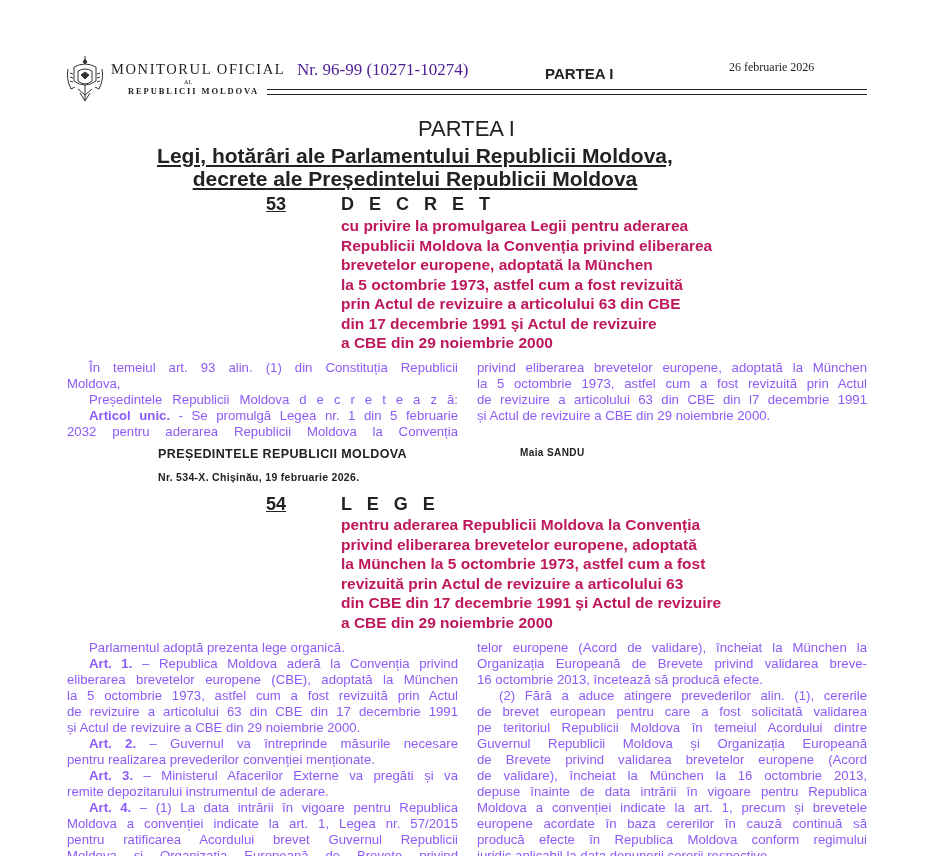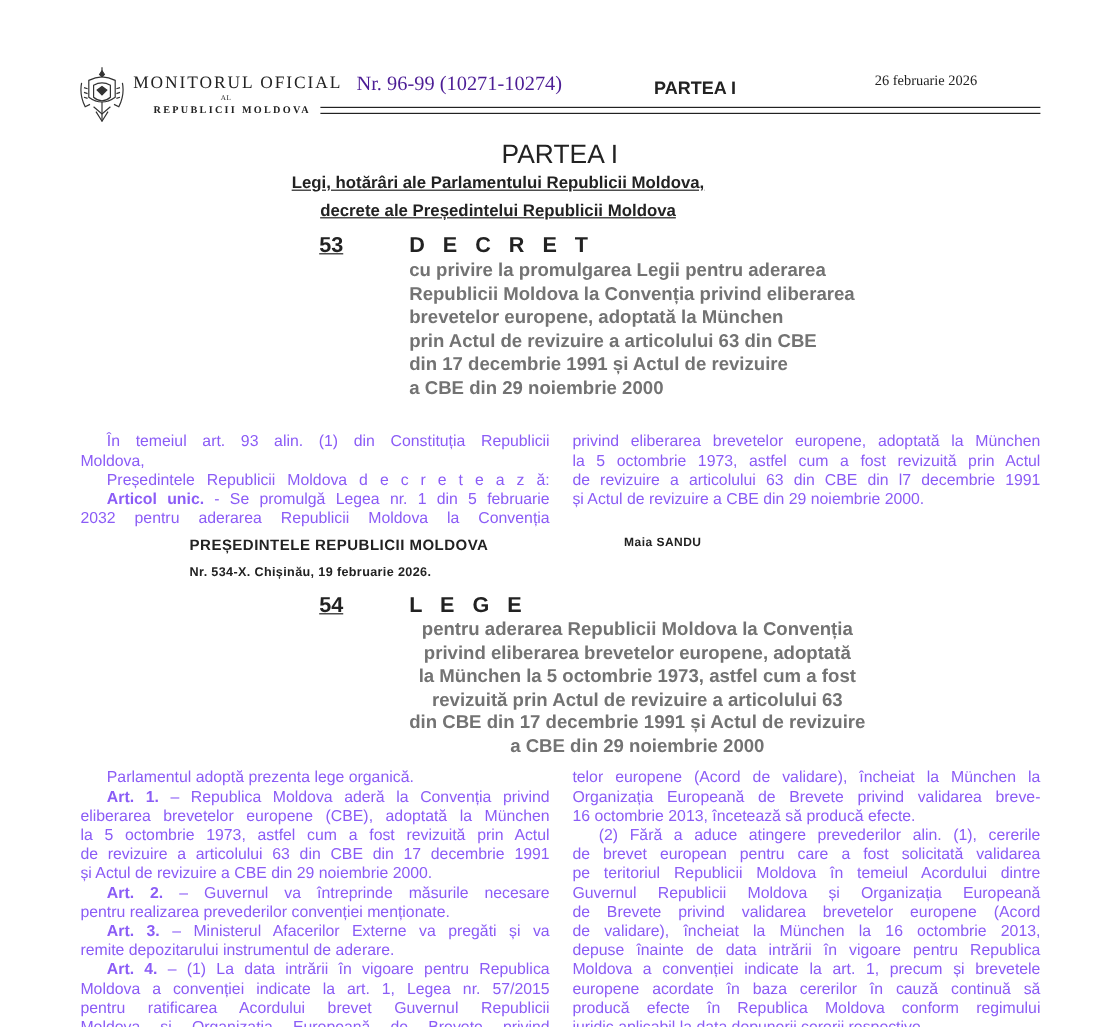--- a/index.html
+++ b/index.html
@@ -12,26 +12,26 @@
   .mast-al { left: 184px; top: 79px; font-family: "Liberation Serif", serif; font-size: 6px; color: #222; letter-spacing: 0.5px; }
   .mast-sub { left: 128px; top: 86px; font-family: "Liberation Serif", serif; font-size: 8.5px; letter-spacing: 1.9px; font-weight: bold; color: #222; white-space: nowrap; }
   .issue { left: 297px; top: 60px; font-family: "Liberation Serif", serif; font-size: 17px; color: #4c1d95; white-space: nowrap; }
   .part-head { left: 545px; top: 65px; font-size: 15px; font-weight: bold; color: #222; white-space: nowrap; }
   .date { left: 729px; top: 60px; font-family: "Liberation Serif", serif; font-size: 12px; color: #222; white-space: nowrap; }
   .rule1 { left: 267px; top: 89px; width: 600px; border-top: 1.6px solid #222; }
   .rule2 { left: 267px; top: 94px; width: 600px; border-top: 1px solid #222; }
 
   
   .section-part { left: 0; width: 933px; top: 116px; text-align: center; font-size: 22px; color: #222; }
-  .section-title { left: 0; width: 830px; text-align: center; font-size: 14px; font-weight: bold; text-decoration: underline; color: #222; white-space: nowrap; }
+  .section-title { left: 0; width: 830px; text-align: center; font-size: 21px; font-weight: bold; text-decoration: underline; color: #222; white-space: nowrap; }
 
   
   .act-num { font-size: 18px; font-weight: bold; text-decoration: underline; color: #222; }
   .act-type { font-size: 18px; font-weight: bold; letter-spacing: 5px; color: #222; }
-  .act-line { font-size: 15.5px; font-weight: bold; color: #737373; white-space: nowrap; line-height: 19.5px; }
+  .act-line { font-size: 15.5px; font-weight: bold; color: #be185d; white-space: nowrap; line-height: 19.5px; }
 
   
   .col { font-size: 13.2px; line-height: 16px; color: #8b5cf6; text-align: justify; text-align-last: justify; }
   .col p { margin: 0; white-space: nowrap; }
   .col .ind { padding-left: 22px; }
   .col .last { text-align-last: left; }
   .col b { font-weight: bold; }
 
   .signature-role { left: 158px; top: 447px; font-size: 12.5px; font-weight: bold; letter-spacing: 0.4px; white-space: nowrap; color: #222; }
   .signature-name { left: 492px; top: 447px; font-size: 10px; font-weight: bold; letter-spacing: 0.4px; white-space: nowrap; color: #222; padding-left: 28px; }
@@ -69,20 +69,21 @@
 <div class="abs section-part">PARTEA I</div>
 <div class="abs section-title" style="top:144px;">Legi, hotărâri ale Parlamentului Republicii Moldova,</div>
 <div class="abs section-title" style="top:167px;text-align:center;">decrete ale Președintelui Republicii Moldova</div>
 
 <div class="abs act-num" style="left:266px; top:194px;">53</div>
 <div class="abs act-type" style="left:341px; top:194px;">D E C R E T</div>
 <div class="abs" style="left:341px; top:216px;">
   <div class="act-line">cu privire la promulgarea Legii pentru aderarea</div>
   <div class="act-line">Republicii Moldova la Convenția privind eliberarea</div>
   <div class="act-line">brevetelor europene, adoptată la München</div>
+  <div class="act-line">la 5 octombrie 1973, astfel cum a fost revizuită</div>
   <div class="act-line">prin Actul de revizuire a articolului 63 din CBE</div>
   <div class="act-line">din 17 decembrie 1991 și Actul de revizuire</div>
   <div class="act-line">a CBE din 29 noiembrie 2000</div>
 </div>
 
 <div class="abs col" style="left:67px; top:360px; width:391px;">
   <p class="ind">În temeiul art. 93 alin. (1) din Constituția Republicii</p>
   <p class="last">Moldova,</p>
   <p class="ind">Președintele Republicii Moldova  d e c r e t e a z ă:</p>
   <p class="ind"><b>Articol unic.</b> <span>- Se promulgă Legea nr. 1 din 5 februarie</span></p>
@@ -95,21 +96,21 @@
   <p>de revizuire a articolului 63 din CBE din l7 decembrie 1991</p>
   <p class="last">și Actul de revizuire a CBE din 29 noiembrie 2000.</p>
 </div>
 
 <div class="abs signature-role">PREȘEDINTELE REPUBLICII MOLDOVA</div>
 <div class="abs signature-name">Maia  SANDU</div>
 <div class="abs signature-ref">Nr. 534-X. Chișinău, 19 februarie 2026.</div>
 
 <div class="abs act-num" style="left:266px; top:494px;">54</div>
 <div class="abs act-type" style="left:341px; top:494px;">L E G E</div>
-<div class="abs" style="left:341px; top:515px;text-align:center;">
+<div class="abs" style="left:341px; top:515px;">
   <div class="act-line">pentru aderarea Republicii Moldova la Convenția</div>
   <div class="act-line">privind eliberarea brevetelor europene, adoptată</div>
   <div class="act-line">la München la 5 octombrie 1973, astfel cum a fost</div>
   <div class="act-line">revizuită prin Actul de revizuire a articolului 63</div>
   <div class="act-line">din CBE din 17 decembrie 1991 și Actul de revizuire</div>
   <div class="act-line">a CBE din 29 noiembrie 2000</div>
 </div>
 
 <div class="abs col" style="left:67px; top:640px; width:391px;">
   <p class="ind last">Parlamentul adoptă prezenta lege organică.</p>

